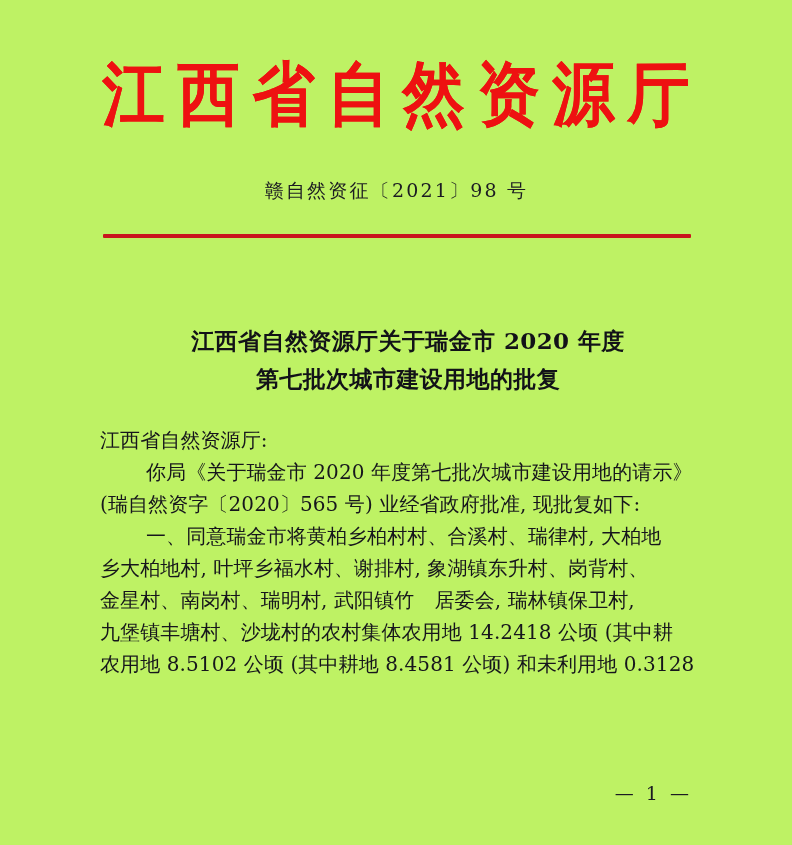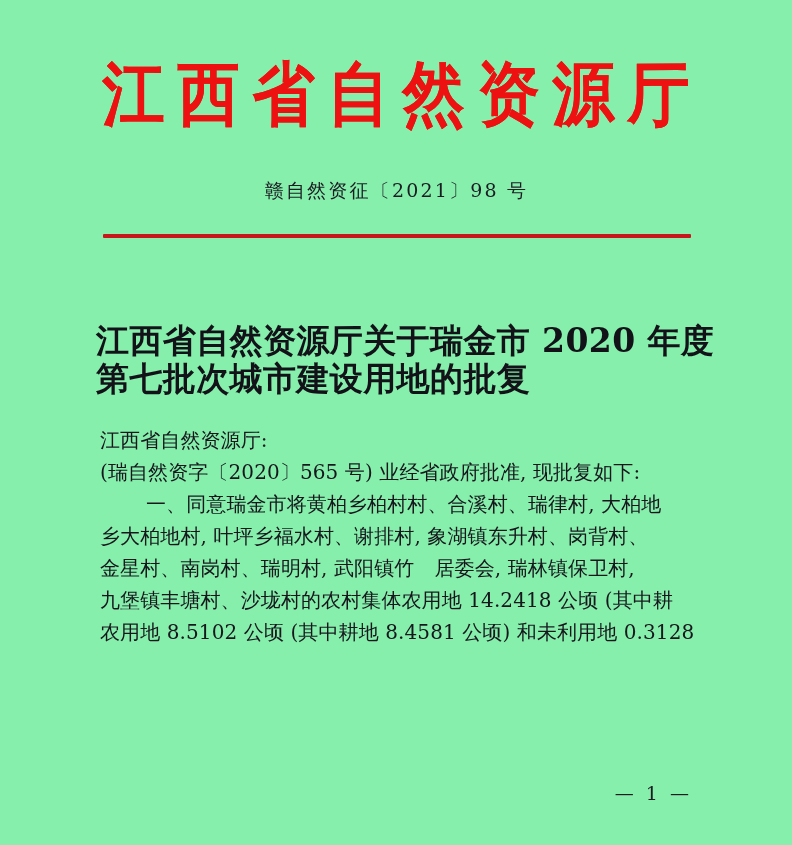--- a/index.html
+++ b/index.html
@@ -13,21 +13,21 @@
     position: relative;
     overflow: hidden;
     font-family: "DejaVu Serif", "Liberation Serif", serif;
     color: #1a1a1a;
     -webkit-font-smoothing: antialiased;
   }
 
   .page {
     position: absolute;
     inset: 0;
-    background: #86efac;
+    background: #bef264;
   }
 
   
   .masthead {
     position: absolute;
     left: 0;
     right: 0;
     top: 52px;
     text-align: center;
   }
@@ -68,26 +68,27 @@
     width: 588px;
     top: 234px;
     height: 4px;
     background: #c8161d;
     border-radius: 1px;
   }
 
   
   .doc-title {
     position: absolute;
-    left: 96px;
+    left: 108px;
     width: 600px;
     top: 322px;
+    text-align: center;
     font-family: "DejaVu Serif", "Liberation Serif", serif;
     font-weight: 700;
-    font-size: 33px;
+    font-size: 23px;
     line-height: 38px;
     letter-spacing: 0.4px;
     color: #121218;
   }
   .doc-title .tline {
     display: block;
     white-space: nowrap;
   }
 
   
@@ -137,20 +138,21 @@
 
   <div class="red-rule"></div>
 
   <div class="doc-title">
     <span class="tline">江西省自然资源厅关于瑞金市 2020 年度</span>
     <span class="tline">第七批次城市建设用地的批复</span>
   </div>
 
   <div class="body-text">
     <span class="body-line">江西省自然资源厅:</span>
+    <span class="body-line indent">你局《关于瑞金市 2020 年度第七批次城市建设用地的请示》</span>
     <span class="body-line">(瑞自然资字〔2020〕565 号) 业经省政府批准, 现批复如下:</span>
     <span class="body-line indent">一、同意瑞金市将黄柏乡柏村村、合溪村、瑞律村, 大柏地</span>
     <span class="body-line">乡大柏地村, 叶坪乡福水村、谢排村, 象湖镇东升村、岗背村、</span>
     <span class="body-line">金星村、南岗村、瑞明村, 武阳镇竹　居委会, 瑞林镇保卫村,</span>
     <span class="body-line">九堡镇丰塘村、沙垅村的农村集体农用地 14.2418 公顷 (其中耕</span>
     <span class="body-line">农用地 8.5102 公顷 (其中耕地 8.4581 公顷) 和未利用地 0.3128</span>
   </div>
 
   <div class="page-number">— 1 —</div>
 

